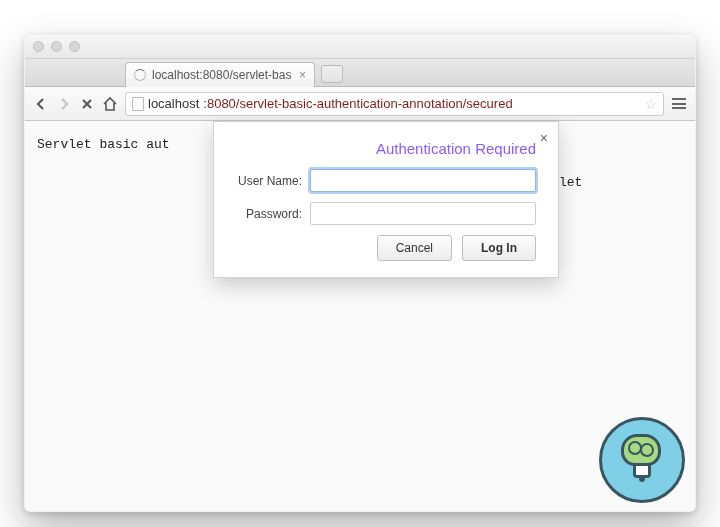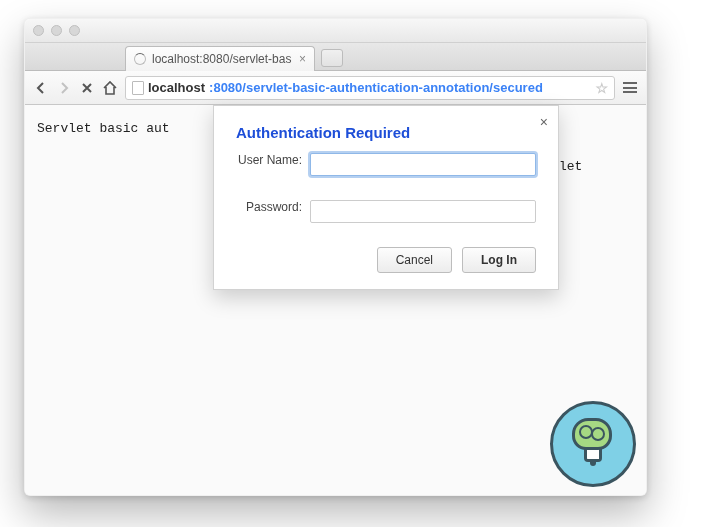--- a/index.html
+++ b/index.html
@@ -7,22 +7,22 @@
       font-family: -apple-system, "Helvetica Neue", Arial, sans-serif;
       background: #fff;
       width: 720px;
       height: 527px;
       position: relative;
       overflow: hidden;
     }
     .window {
       position: absolute;
       left: 24px;
-      top: 18px;
-      width: 623px;
+      top: 34px;
+      width: 672px;
       height: 478px;
       background: #fff;
       border-radius: 6px;
       box-shadow: 0 18px 40px rgba(0,0,0,0.28), 0 2px 6px rgba(0,0,0,0.15);
       overflow: hidden;
       border: 1px solid rgba(0,0,0,0.06);
     }
     
     .titlebar {
       height: 24px;
@@ -70,21 +70,20 @@
     .newtab { width: 22px; height: 18px; background: linear-gradient(#f0f0f0,#e2e2e2); border:1px solid #bcbcbc; border-radius: 3px; margin-left: 6px; margin-bottom: 3px; }
     
     .toolbar {
       height: 34px;
       background: linear-gradient(#fbfbfb, #efefef);
       border-bottom: 1px solid #c7c7c7;
       display: flex;
       align-items: center;
       padding: 0 8px;
       gap: 7px;
-      font-weight: bold;
     }
     .tbtn { width: 16px; height: 16px; display: flex; align-items: center; justify-content: center; color: #555; }
     .tbtn.dis { color: #c2c2c2; }
     .tbtn svg { width: 16px; height: 16px; }
     .omnibox {
       flex: 1;
       height: 24px;
       background: #fff;
       border: 1px solid #ccc;
       border-radius: 3px;
@@ -92,21 +91,21 @@
       align-items: center;
       padding: 0 6px;
       gap: 4px;
       font-size: 13px;
       color: #333;
       overflow: hidden;
       white-space: nowrap;
     }
     .omnibox .doc { width: 12px; height: 14px; border: 1px solid #bbb; border-radius: 1px; position: relative; flex-shrink:0;}
     .omnibox .host { color: #333; }
-    .omnibox .rest { color: #3b82f6; }
+    .omnibox .rest { color: #7f1d1d; }
     .omnibox .star { margin-left: auto; color: #ccc; font-size: 14px; }
     .menu-icon { display:flex; flex-direction:column; gap:2.5px;}
     .menu-icon span{ width:14px; height:2px; background:#666; }
     
     .content {
       position: relative;
       height: calc(100% - 24px - 28px - 34px);
       background: #fafafa;
       font-family: "Courier New", monospace;
       font-size: 13px;
@@ -119,23 +118,23 @@
       left: 188px;
       top: 86px;
       width: 346px;
       background: #fff;
       border: 1px solid #d2d2d2;
       box-shadow: 0 8px 20px rgba(0,0,0,0.18);
       padding: 18px 22px 16px 22px;
       font-family: -apple-system, "Helvetica Neue", Arial, sans-serif;
     }
     .dialog-close { position:absolute; right:10px; top:8px; color:#666; font-size:14px; cursor:pointer;}
-    .dialog h2 { font-size: 15px; font-weight: 700; color: #1d4ed8; margin-bottom: 12px;}
+    .dialog h2 { font-size: 15px; font-weight: 400; color: #8b5cf6; margin-bottom: 12px; text-align: right;}
     .dialog .msg { font-size: 11.5px; color: #555; line-height: 1.45; margin-bottom: 16px;}
-    .frow { display:flex; margin-bottom: 24px; }
+    .frow { display:flex; align-items:center; margin-bottom: 10px; }
     .frow label { width: 74px; font-size: 12px; color: #444; text-align: right; padding-right: 8px;}
     .frow input {
       flex: 1;
       height: 23px;
       border: 1px solid #ccc;
       border-radius: 2px;
       padding: 0 5px;
       font-size: 12px;
     }
     .frow input.focus {

